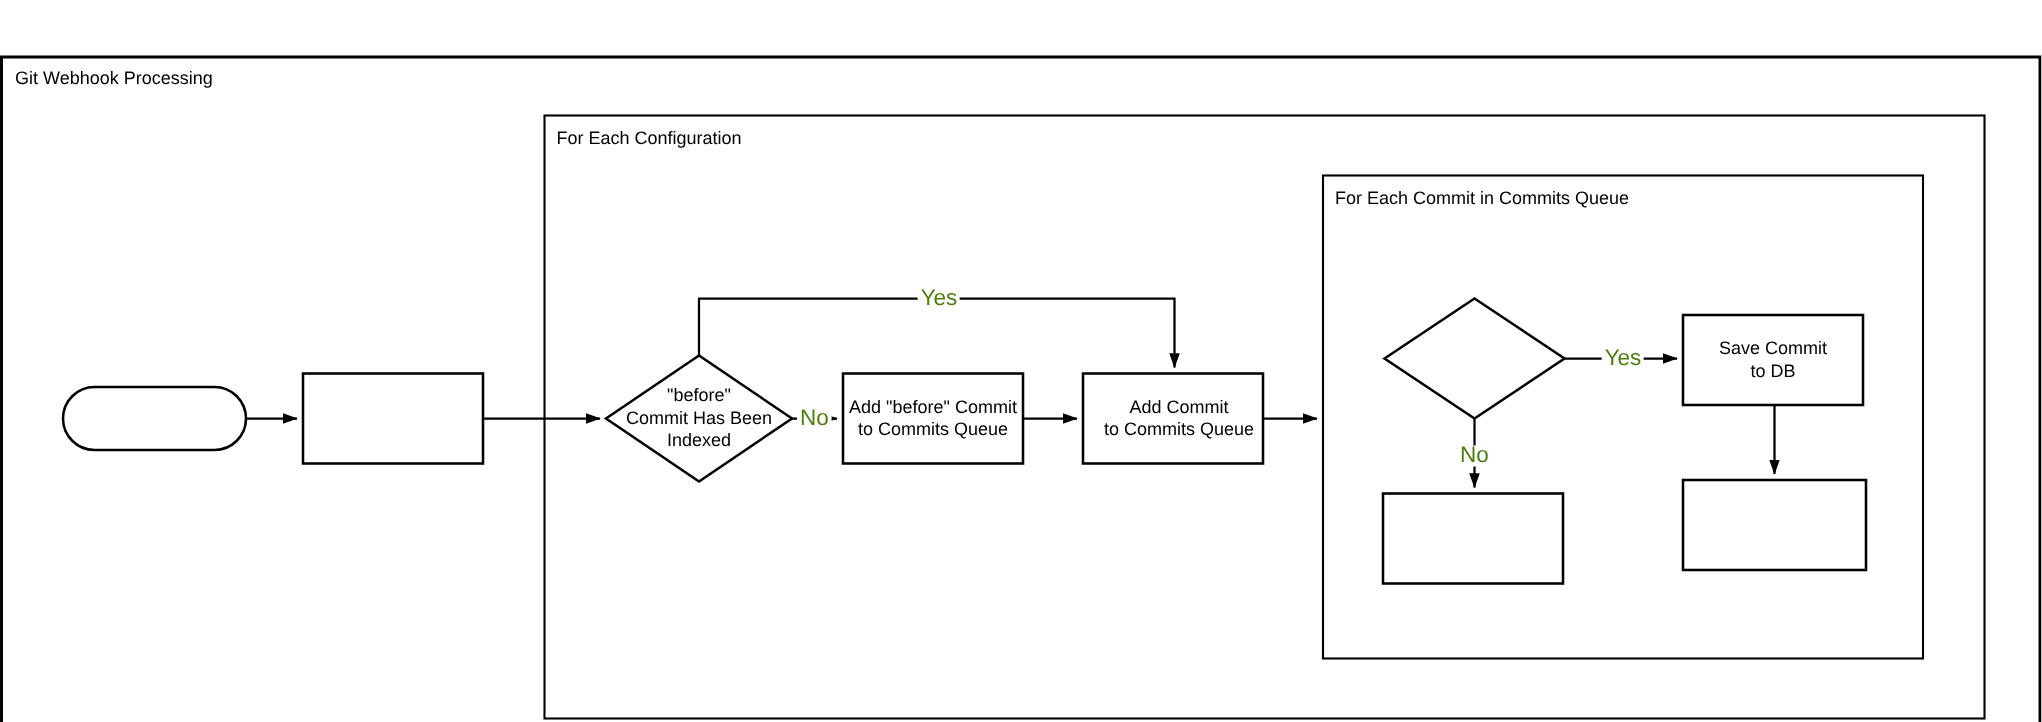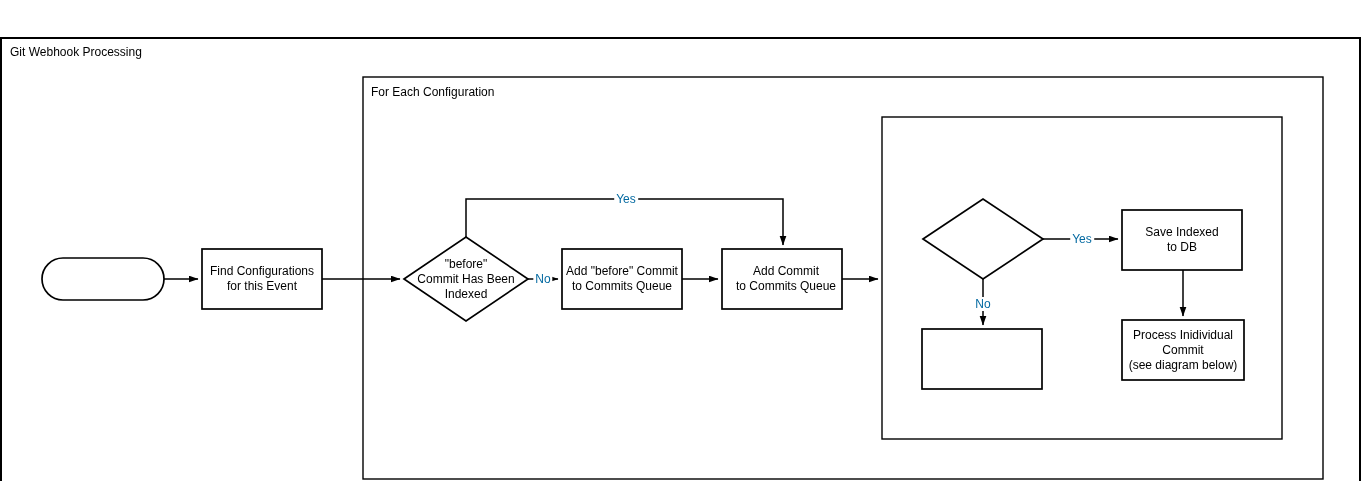--- a/index.html
+++ b/index.html
@@ -43,23 +43,23 @@
     transform: translate(-50%, -50%);
     text-align: center;
     font-size: 12px;
     line-height: 15px;
     color: #000000;
     white-space: pre-line;
   }
   .edge-label {
     position: absolute;
     transform: translate(-50%, -50%);
-    font-size: 12px;
+    font-size: 15px;
     line-height: 14px;
-    color: #0369a1;
+    color: #4d7c0f;
     background: #ffffff;
     padding: 0 2px;
     white-space: nowrap;
   }
   .shape {
     fill: #ffffff;
     stroke: #000000;
     stroke-width: 1.7;
   }
   .container {
@@ -105,34 +105,30 @@
     <rect x="720" y="210" width="120" height="60" class="shape"></rect>
     <polygon points="921,200 981,160 1041,200 981,240" class="shape"></polygon>
     <rect x="1120" y="171" width="120" height="60" class="shape"></rect>
     <rect x="920" y="290" width="120" height="60" class="shape"></rect>
     <rect x="1120" y="281" width="122" height="60" class="shape"></rect>
   </svg>
 
   <div class="diagram-title">Git Webhook Processing</div>
 
   <div class="container-label" style="left:369px; top:46px;">For Each Configuration</div>
+  <div class="container-label" style="left:888px; top:86px;">For Each Commit in Commits Queue</div>
 
-  <div class="node-label" style="left:260px; top:240px;">Find Configurations
-for this Event</div>
   <div class="node-label" style="left:464px; top:240px;">"before"
 Commit Has Been
 Indexed</div>
   <div class="node-label" style="left:620px; top:240px;">Add "before" Commit
 to Commits Queue</div>
   <div class="node-label" style="left:784px; top:240px;">Add Commit
 to Commits Queue</div>
-  <div class="node-label" style="left:1180px; top:201px;">Save Indexed
+  <div class="node-label" style="left:1180px; top:201px;">Save Commit
 to DB</div>
-  <div class="node-label" style="left:1181px; top:311px;">Process Inidividual
-Commit
-(see diagram below)</div>
 
   <div class="edge-label" style="left:624px; top:160px;">Yes</div>
   <div class="edge-label" style="left:541px; top:240px;">No</div>
   <div class="edge-label" style="left:1080px; top:200px;">Yes</div>
   <div class="edge-label" style="left:981px; top:265px;">No</div>
 
 </div>
 
 </body></html>

